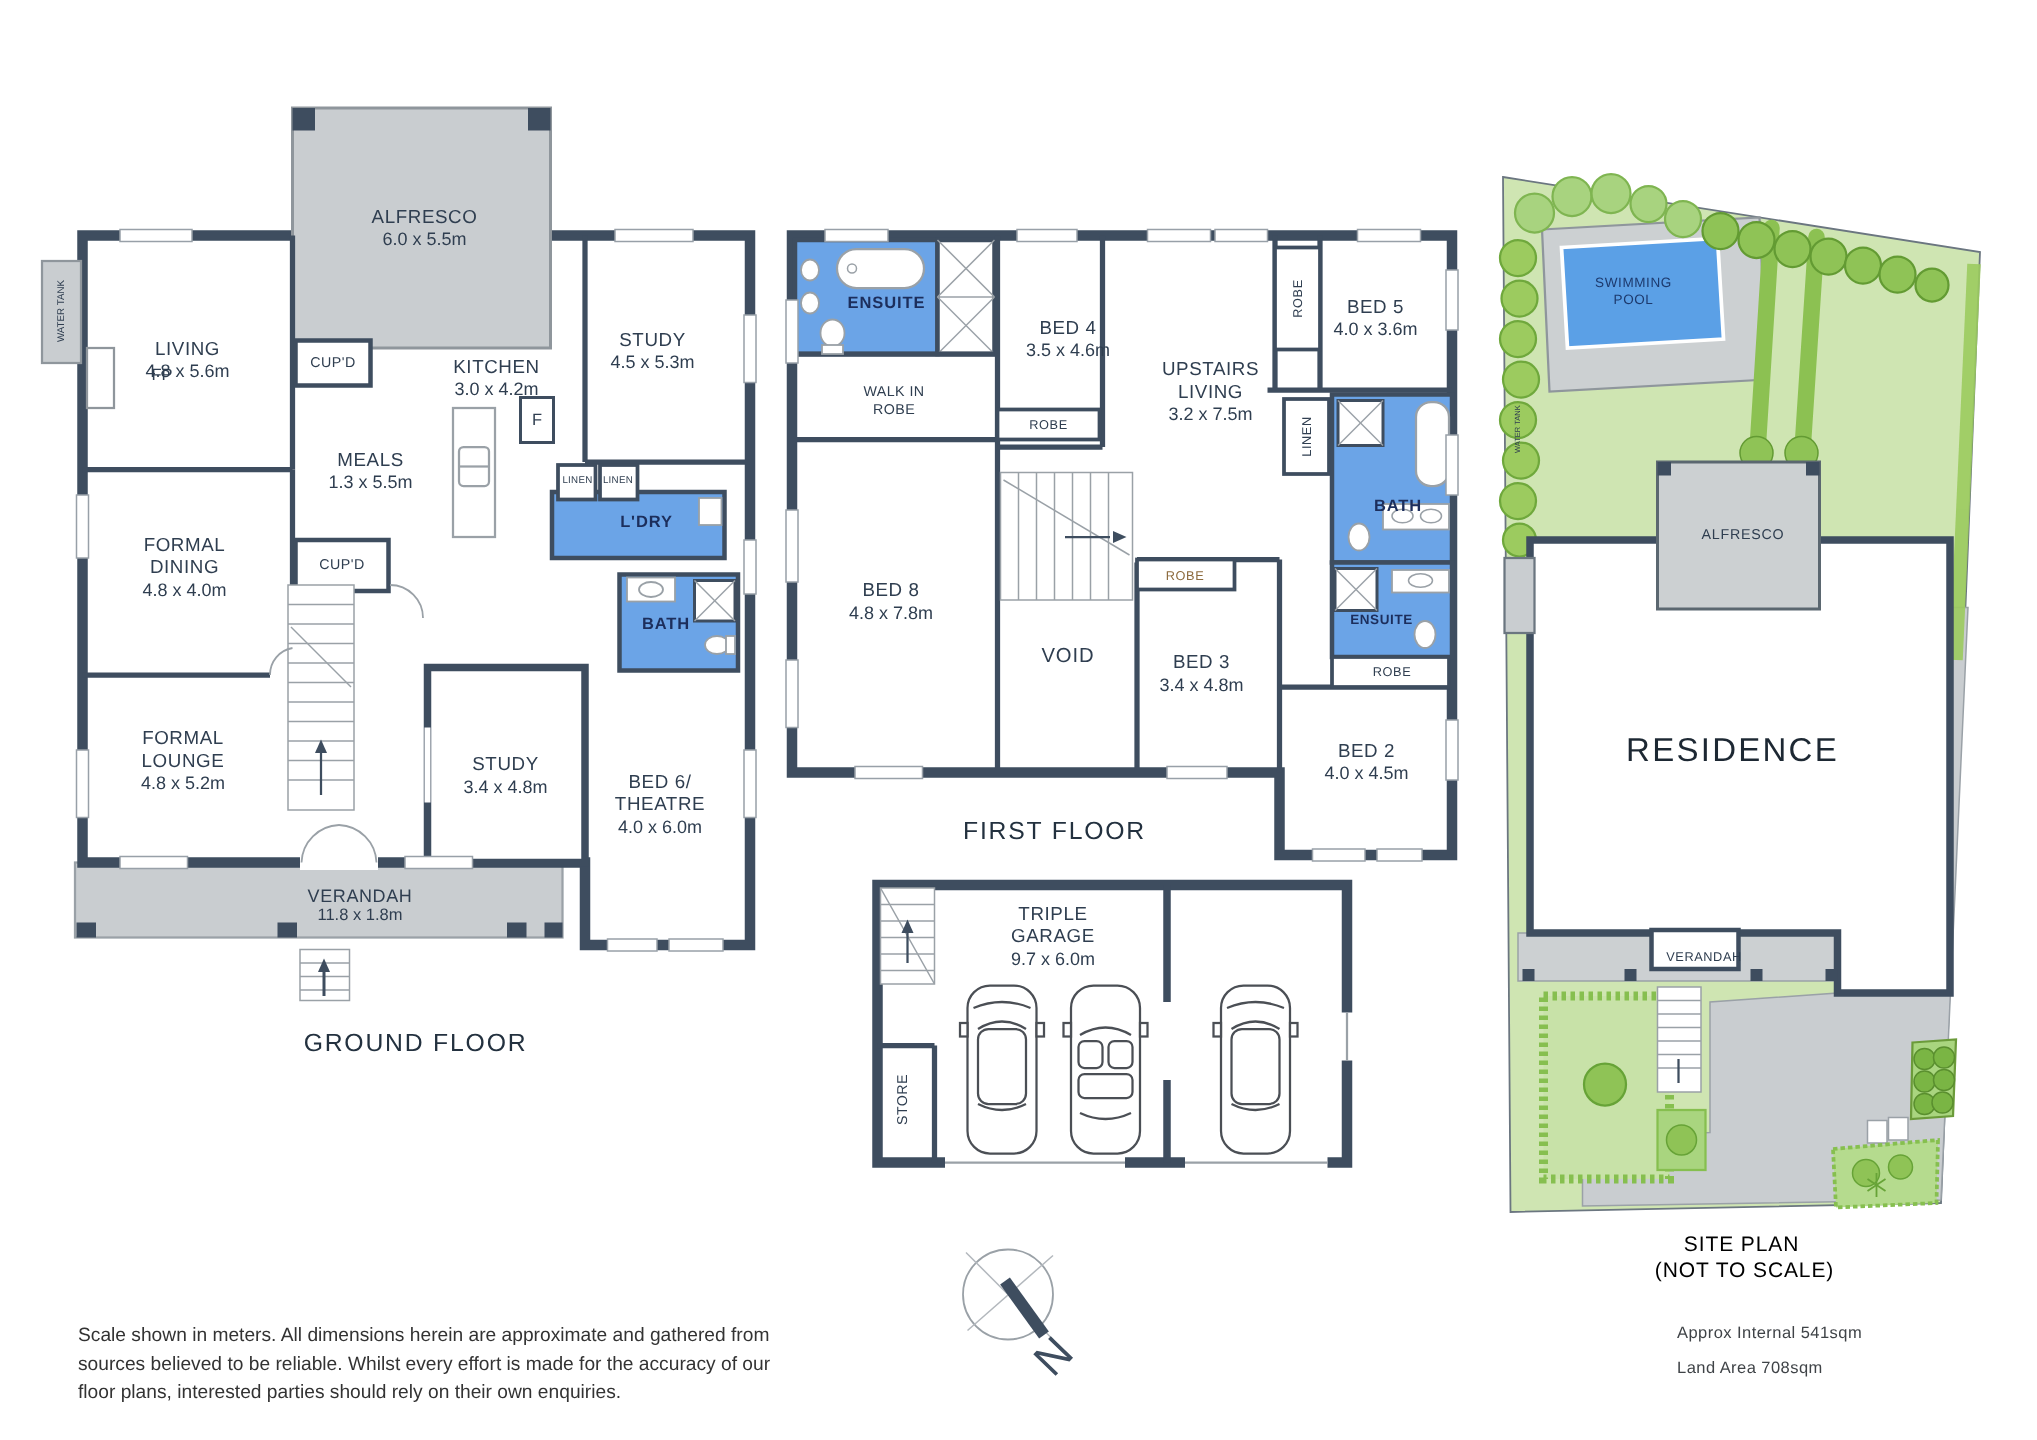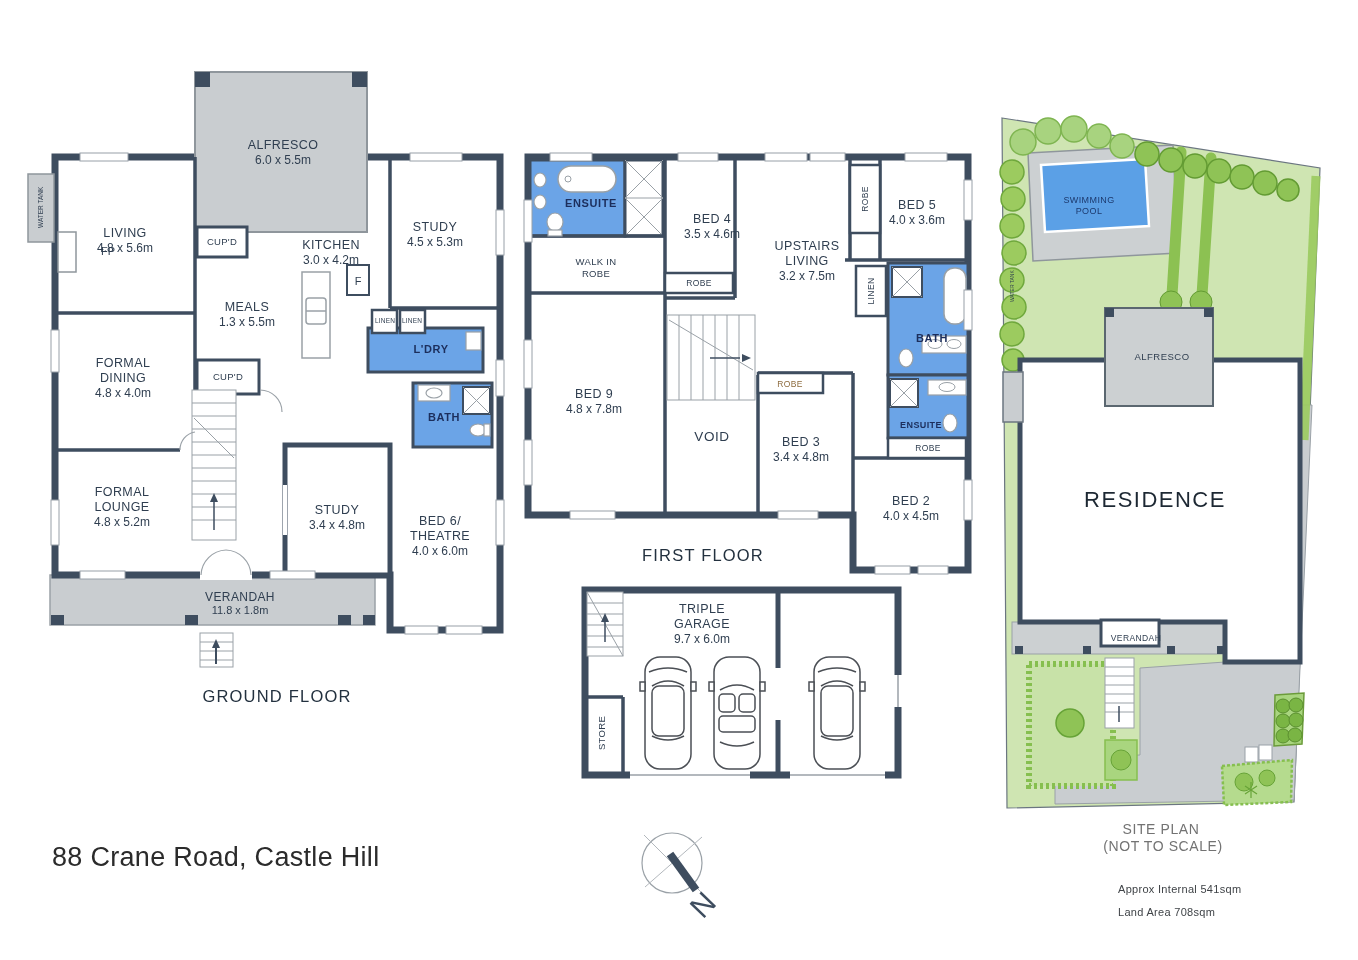--- a/index.html
+++ b/index.html
@@ -8,23 +8,23 @@
   svg{position:absolute;display:block;}
   .lbl{position:absolute;transform:translate(-50%,-50%);text-align:center;line-height:1.18;color:#2f3e50;}
   .lbl .nm{display:block;font-size:12.5px;letter-spacing:.4px;}
   .lbl .dm{display:block;font-size:12px;}
   .sm{font-size:9.5px;letter-spacing:.3px;}
   .tiny{font-size:6.5px;letter-spacing:.2px;}
   .robe{font-size:8.5px;letter-spacing:.4px;}
   .robe-brown{color:#8d6b3e;}
   .vert{transform:translate(-50%,-50%) rotate(-90deg);white-space:nowrap;}
   .wet-lbl{color:#1c2e5c;font-size:11px;letter-spacing:.6px;font-weight:bold;}
-  .wet-sm{color:#1c2e5c;font-size:9px;letter-spacing:.4px;font-weight:bold;margin-top:12px;}
+  .wet-sm{color:#1c2e5c;font-size:9px;letter-spacing:.4px;font-weight:bold;}
   .floor-title{position:absolute;transform:translate(-50%,-50%);font-size:16.5px;letter-spacing:1.2px;color:#23313f;}
-  .site-title{position:absolute;transform:translate(-50%,-50%);font-size:14px;letter-spacing:.6px;color:#737373;text-align:center;}
+  .site-title{position:absolute;transform:translate(-50%,-50%);font-size:14px;letter-spacing:.6px;color:#000000;text-align:center;}
   .area-text{position:absolute;font-size:11px;color:#3f4347;letter-spacing:.3px;}
   #address{position:absolute;left:52px;top:842px;font-size:27px;color:#2b2b2b;letter-spacing:.3px;}
   #disclaimer{position:absolute;left:52px;top:880px;width:478px;font-size:12.8px;line-height:1.5;color:#333333;}
   #compass-n{position:absolute;left:703px;top:905px;transform:translate(-50%,-50%) rotate(-46deg);
              font-size:30px;color:#3e4d5f;}
   .residence-lbl{font-size:22px;letter-spacing:1.5px;color:#1d2833;}
 </style>
 </head>
 <body>
 
@@ -300,21 +300,21 @@
     <span class="dm">3.2 x 7.5m</span>
   </div>
   <div class="lbl" style="left:917px;top:212px">
     <span class="nm">BED 5</span>
     <span class="dm">4.0 x 3.6m</span>
   </div>
   <div class="lbl vert robe" style="left:865px;top:199px">ROBE</div>
   <div class="lbl vert robe" style="left:871px;top:291px">LINEN</div>
   <div class="lbl wet-lbl" style="left:932px;top:338px">BATH</div>
   <div class="lbl" style="left:594px;top:401px">
-    <span class="nm">BED 9</span>
+    <span class="nm">BED 8</span>
     <span class="dm">4.8 x 7.8m</span>
   </div>
   <div class="lbl" style="left:712px;top:437px;font-size:13.5px;letter-spacing:.6px">VOID</div>
   <div class="lbl robe" style="left:699px;top:283px">ROBE</div>
   <div class="lbl robe robe-brown" style="left:790px;top:384px">ROBE</div>
   <div class="lbl" style="left:801px;top:449px">
     <span class="nm">BED 3</span>
     <span class="dm">3.4 x 4.8m</span>
   </div>
   <div class="lbl wet-sm" style="left:921px;top:413px">ENSUITE</div>
@@ -519,15 +519,15 @@
   <div class="area-text" style="left:1118px;top:906px">Land Area 708sqm</div>
 
   <svg style="left:630px;top:825px" width="120" height="95" viewBox="0 0 120 95">
     <circle cx="42" cy="38" r="30" fill="none" stroke="#9aa1a7" stroke-width="1.2"></circle>
     <line x1="14" y1="10" x2="72" y2="68" stroke="#b3b8bd" stroke-width="1"></line>
     <line x1="72" y1="12" x2="15" y2="62" stroke="#b3b8bd" stroke-width="1"></line>
     <line x1="40" y1="29" x2="66" y2="65" stroke="#3e4d5f" stroke-width="8"></line>
   </svg>
   <div id="compass-n">N</div>
 
-  <div id="address">88 Crane Road, Castle Hill</div>
+  <div id="disclaimer">Scale shown in meters. All dimensions herein are approximate and gathered from sources believed to be  reliable. Whilst every effort is made for the accuracy of our floor plans, interested parties should rely on their own enquiries.</div>
 
 </div>
 
 </body></html>

